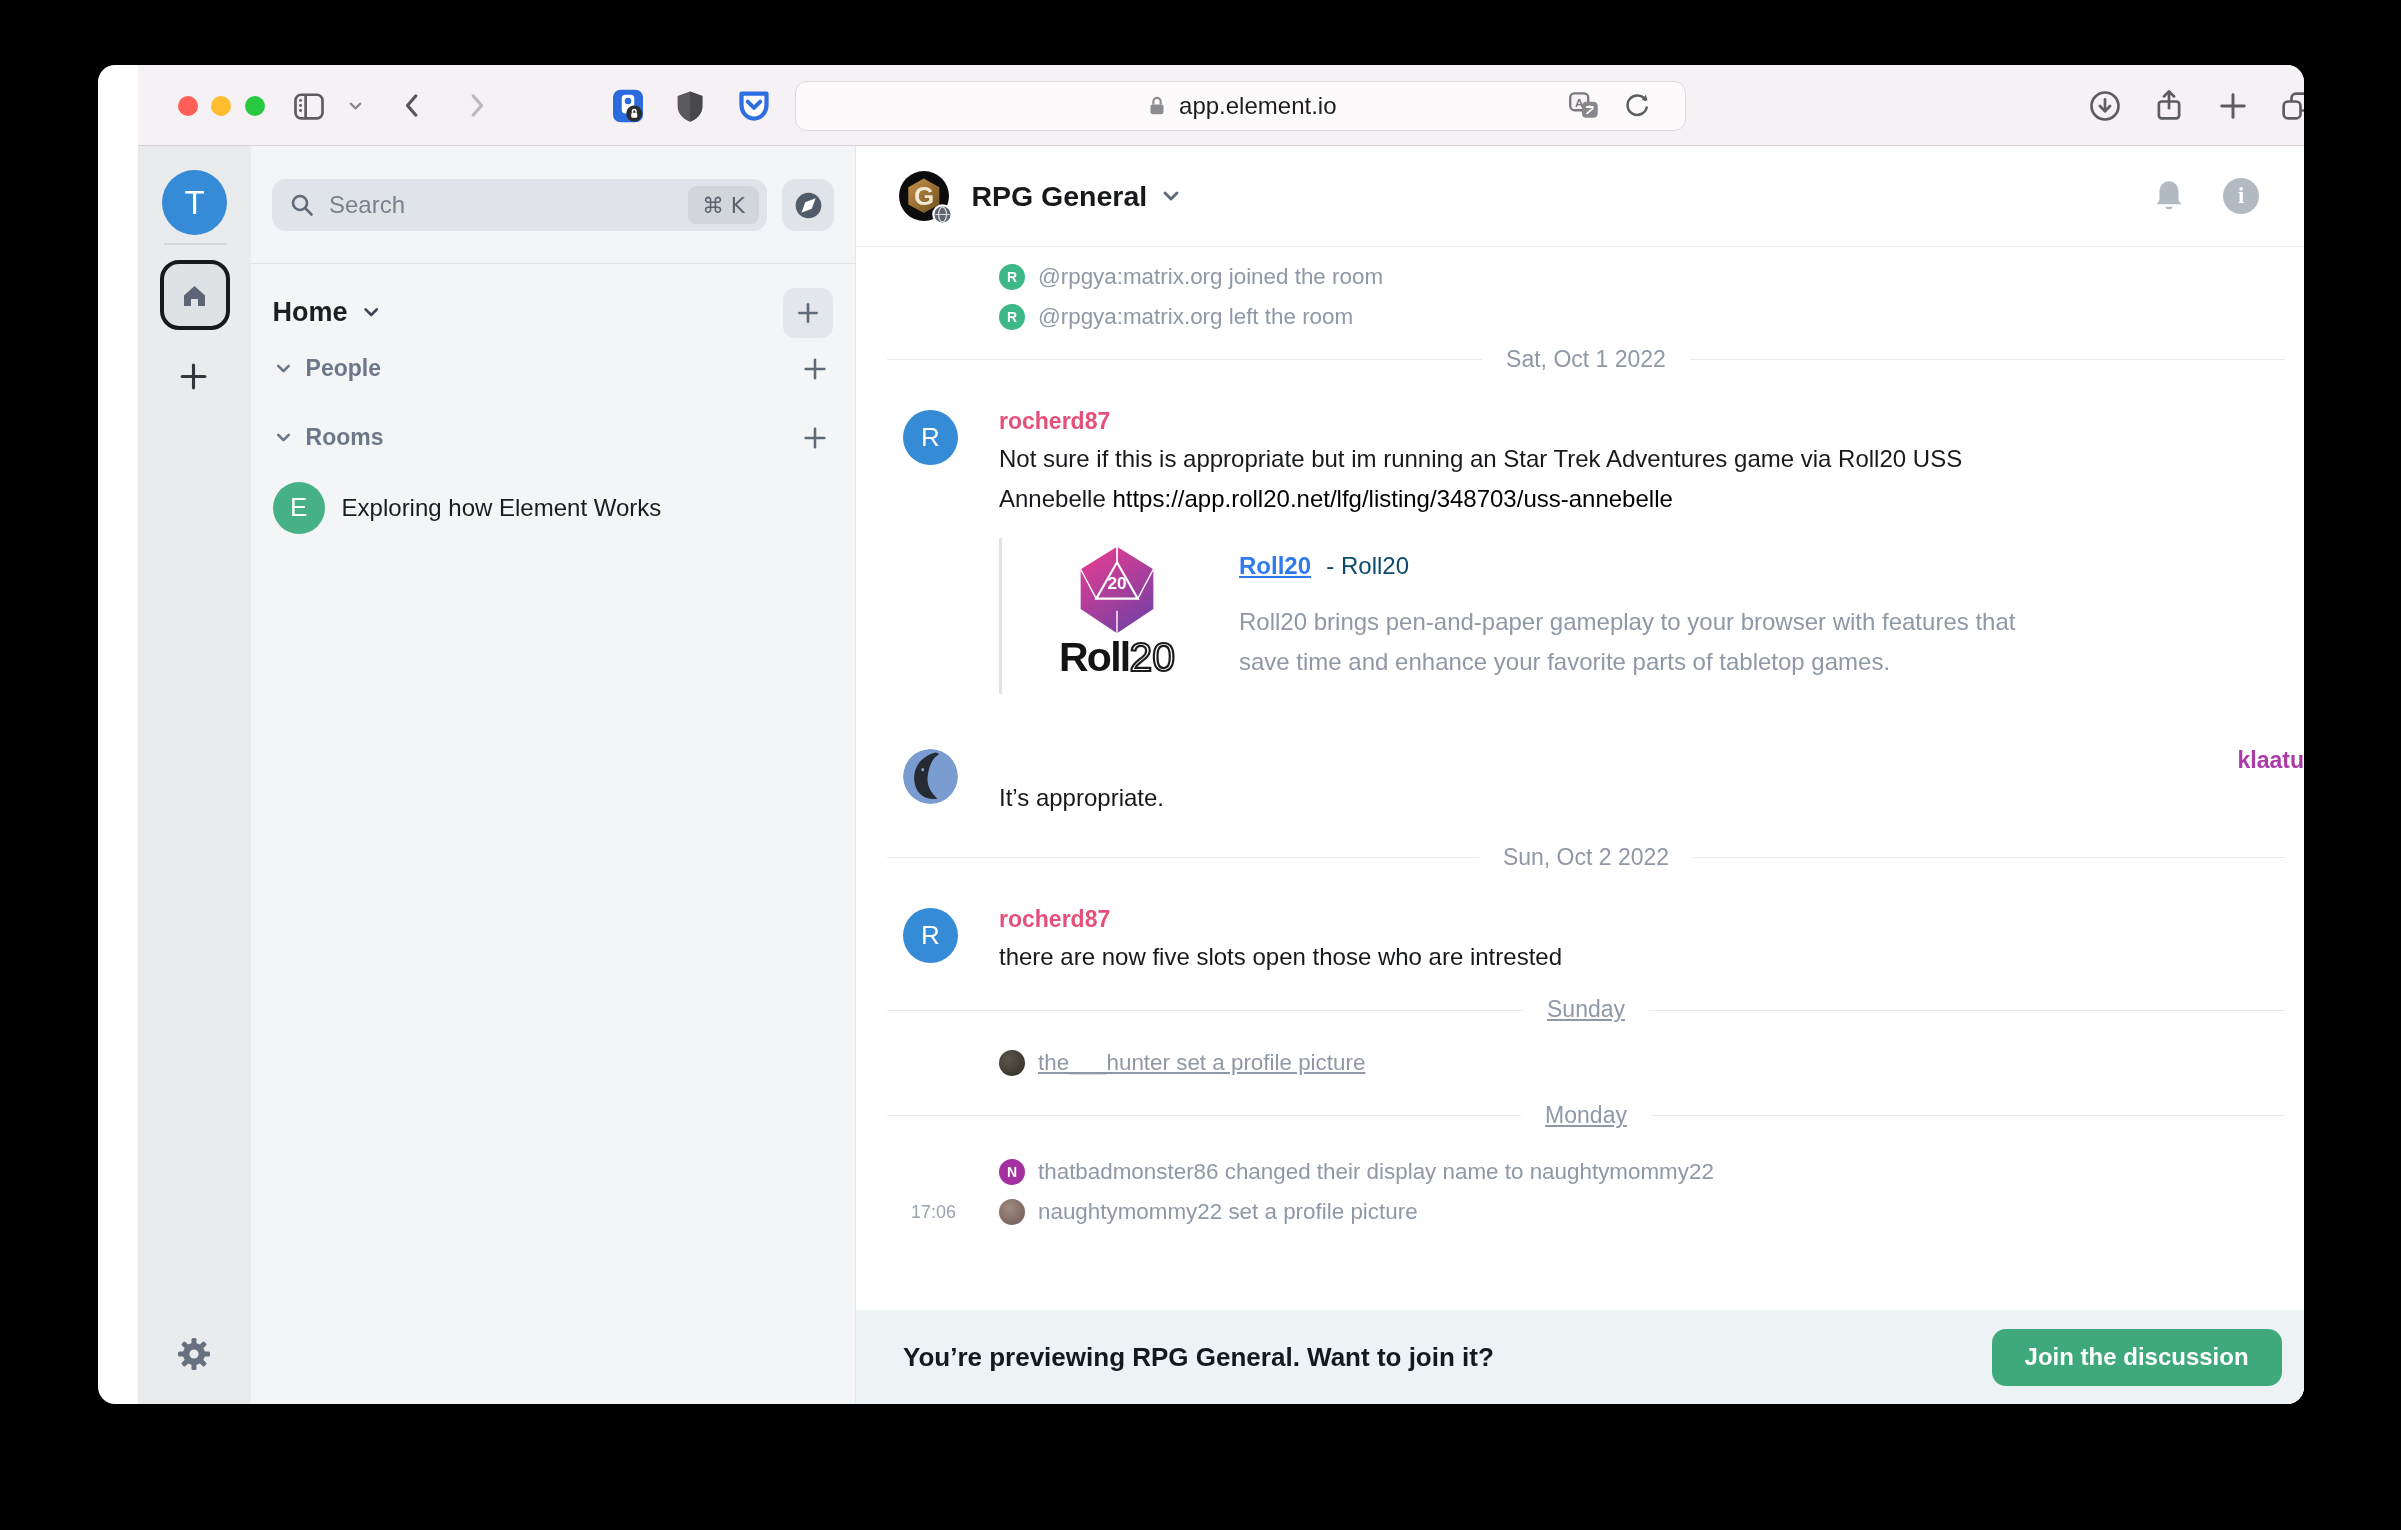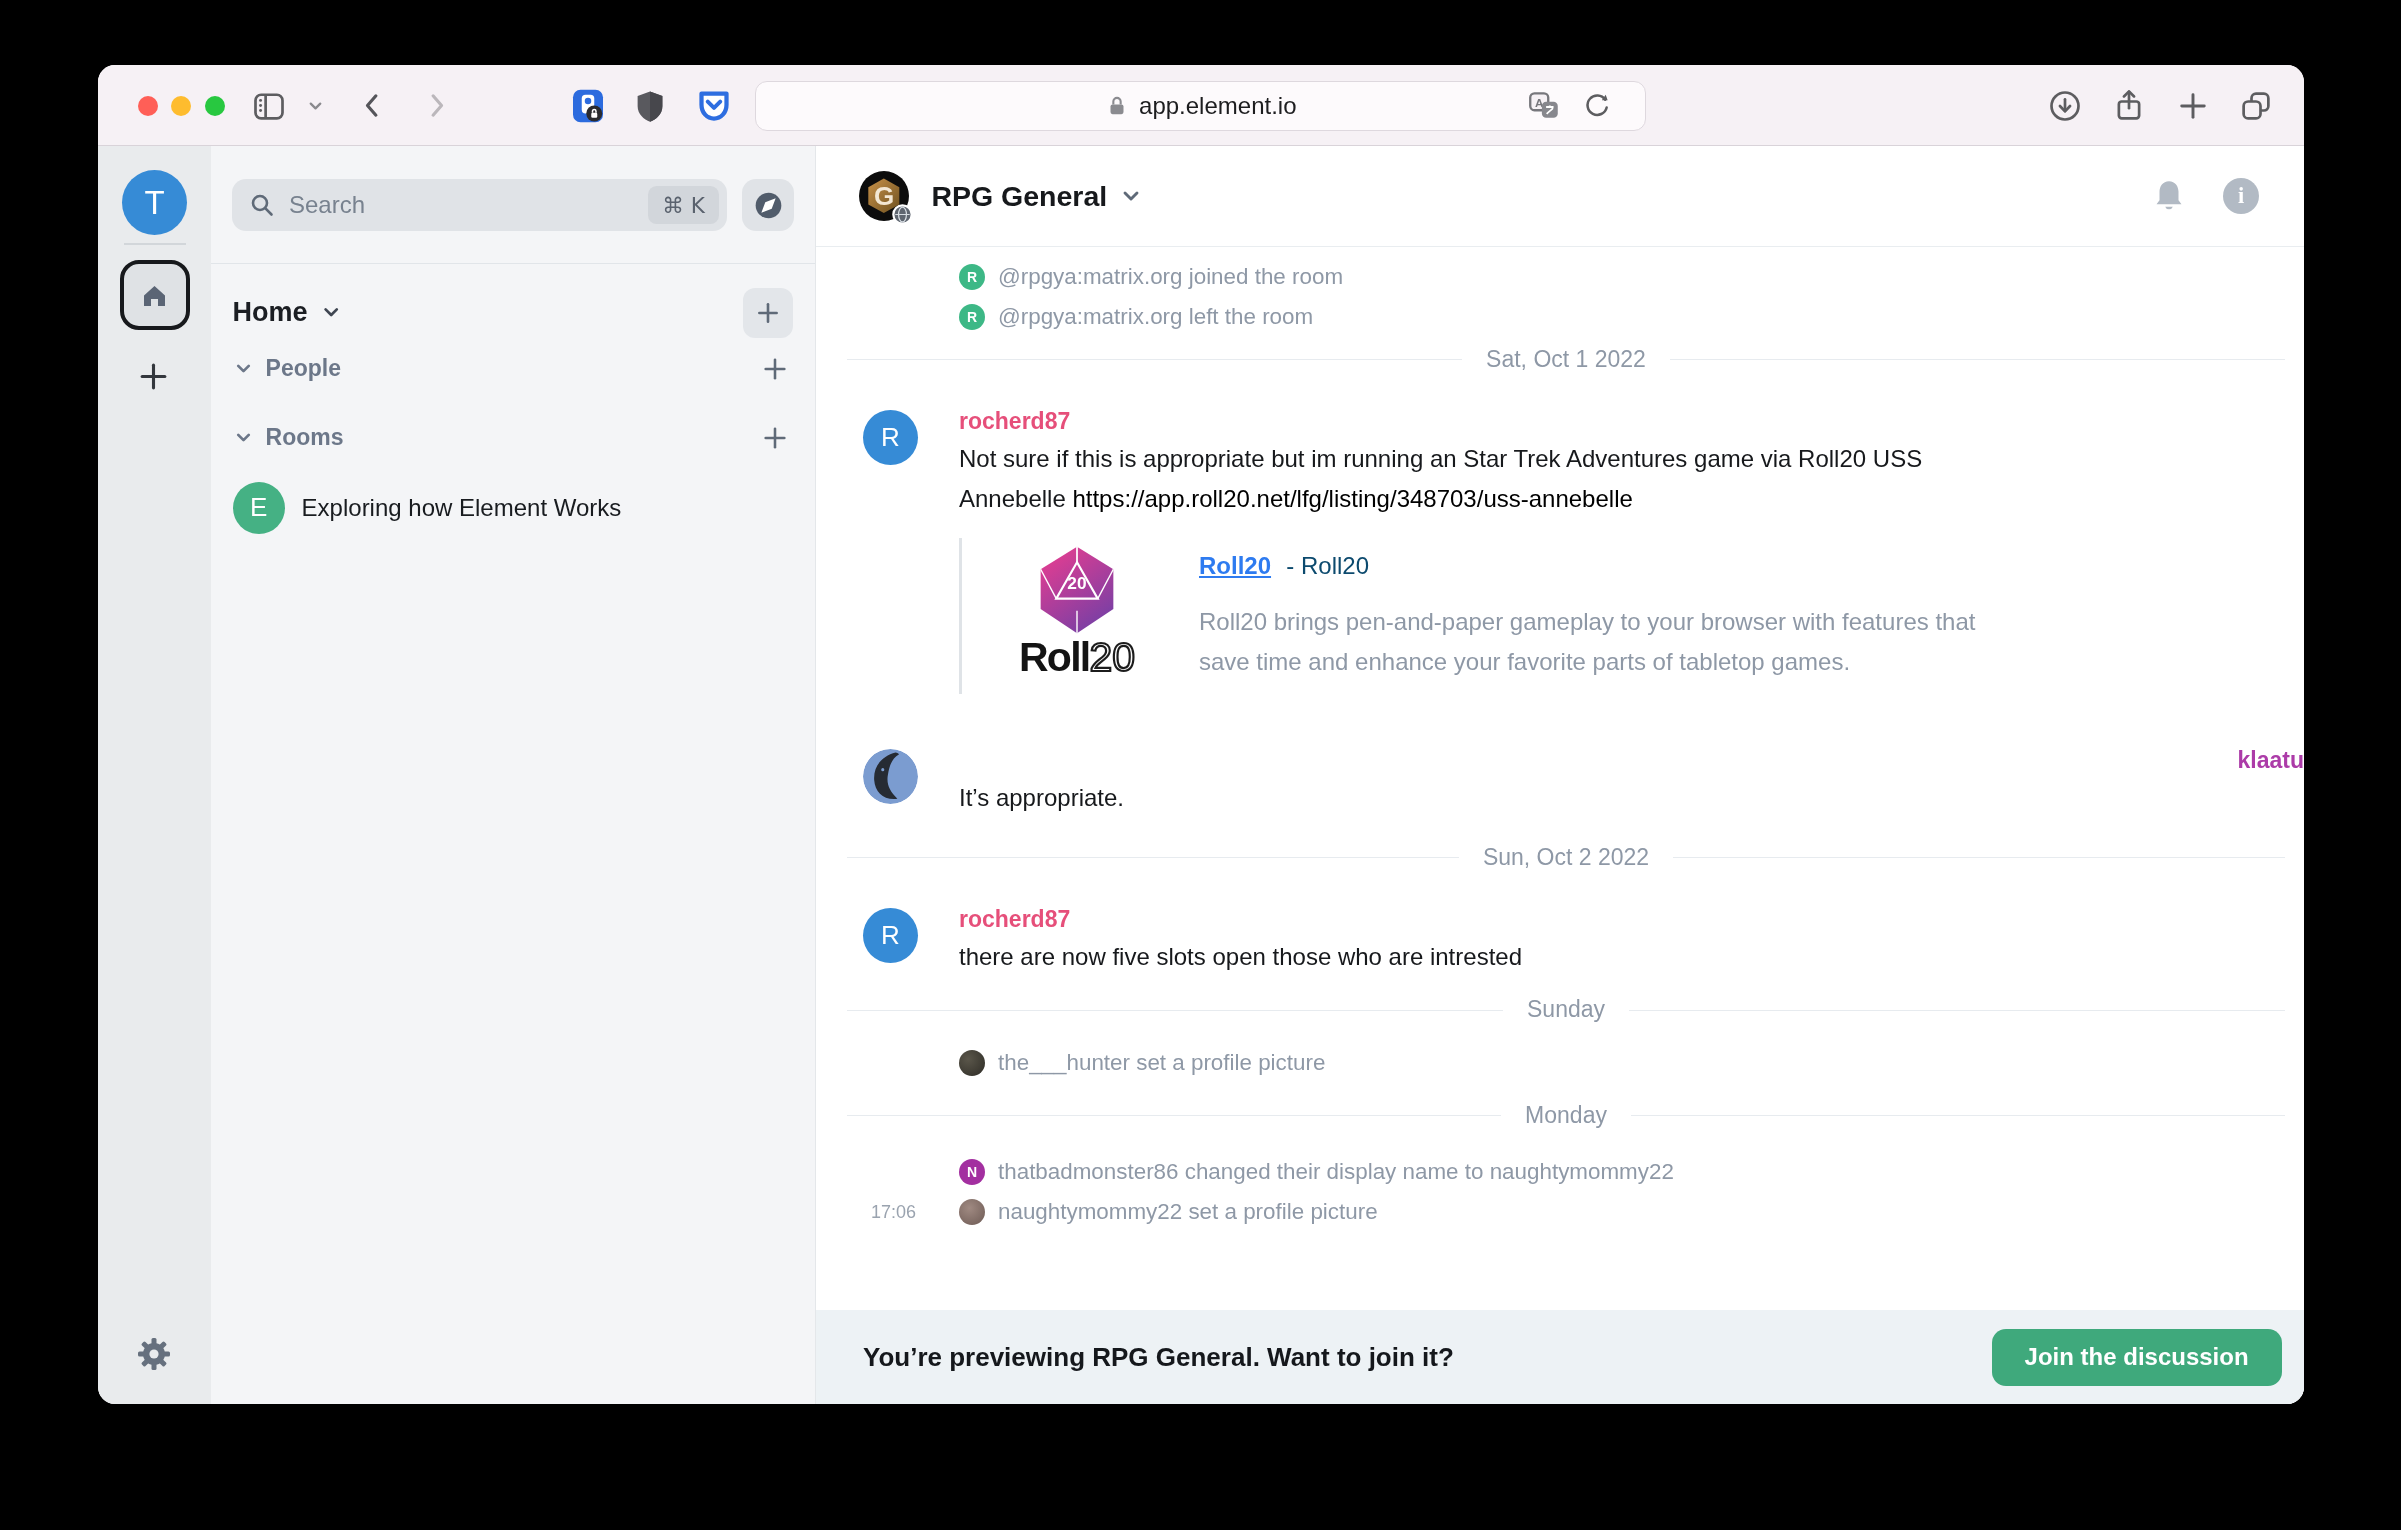--- a/index.html
+++ b/index.html
@@ -1,21 +1,21 @@
 <!DOCTYPE html>
 <html style="font-size:14px"><head>
 <meta charset="utf-8">
 <style>
   * { margin:0; padding:0; box-sizing:border-box; }
   html,body { width:2401px; height:1530px; background:#000; font-family:"Liberation Sans","DejaVu Sans",sans-serif; }
   body { position:relative; overflow:hidden; }
 
   .window { position:absolute; left:98px; top:65px; width:2206px; height:1339px;
             border-radius:17px; overflow:hidden; background:#fff; display:flex; flex-direction:column;
-            box-shadow:0 29px 78px rgba(0,0,0,.6); }
+            box-shadow:0 29px 78px rgba(0,0,0,.6);padding-left:40px; }
 
   
   .toolbar { flex:0 0 81px; background:#f6f1f5; border-bottom:0.9px solid #d9d3d9; position:relative; }
   .tl { position:absolute; top:31px; width:20px; height:20px; border-radius:50%; }
   .tl.red { left:40px; background:#ff5f57; }
   .tl.yellow { left:73px; background:#febc2e; }
   .tl.green { left:107px; background:#28c840; }
   .tb-btn { position:absolute; top:20px; width:41px; height:41px; display:flex; align-items:center; justify-content:center; }
   .urlbar { position:absolute; left:657px; top:15.5px; width:891px; height:50px; background:#fdfafc;
             border:0.9px solid #ded8de; border-radius:12px; display:flex; align-items:center; justify-content:center; }
@@ -103,21 +103,21 @@
   .ct-rest { color:#0c4a6e; margin-left:8.6px; }
   .card-desc { margin-top:17px; font-size:24px; line-height:40px; color:#8e98a6; max-width:815px; }
 
   .preview-bar { flex:0 0 94px; background:#edf2f5; display:flex; align-items:center; padding:0 22.4px 0 47px; }
   .pb-text { font-size:26px; font-weight:700; color:#15181c; }
   .join-btn { margin-left:auto; height:57px; padding:0 33px; border:none; border-radius:14px;
               background:#3fa97c; color:#fff; font-size:24px; font-weight:700;
               font-family:"Liberation Sans","DejaVu Sans",sans-serif; display:flex; align-items:center; }
 
   .mt24 { margin-top:21px; } .mt20 { margin-top:17px; } .mt56 { margin-top:48px; }
-  .mt12 { margin-top:10.4px; } .mt16 { margin-top:14px; }
+  .mt12 { margin-top:10.4px;text-decoration:underline; } .mt16 { margin-top:14px; }
 </style>
 </head>
 <body>
 
 <div class="window">
 
   <div class="toolbar">
     <span class="tl red"></span>
     <span class="tl yellow"></span>
     <span class="tl green"></span>

